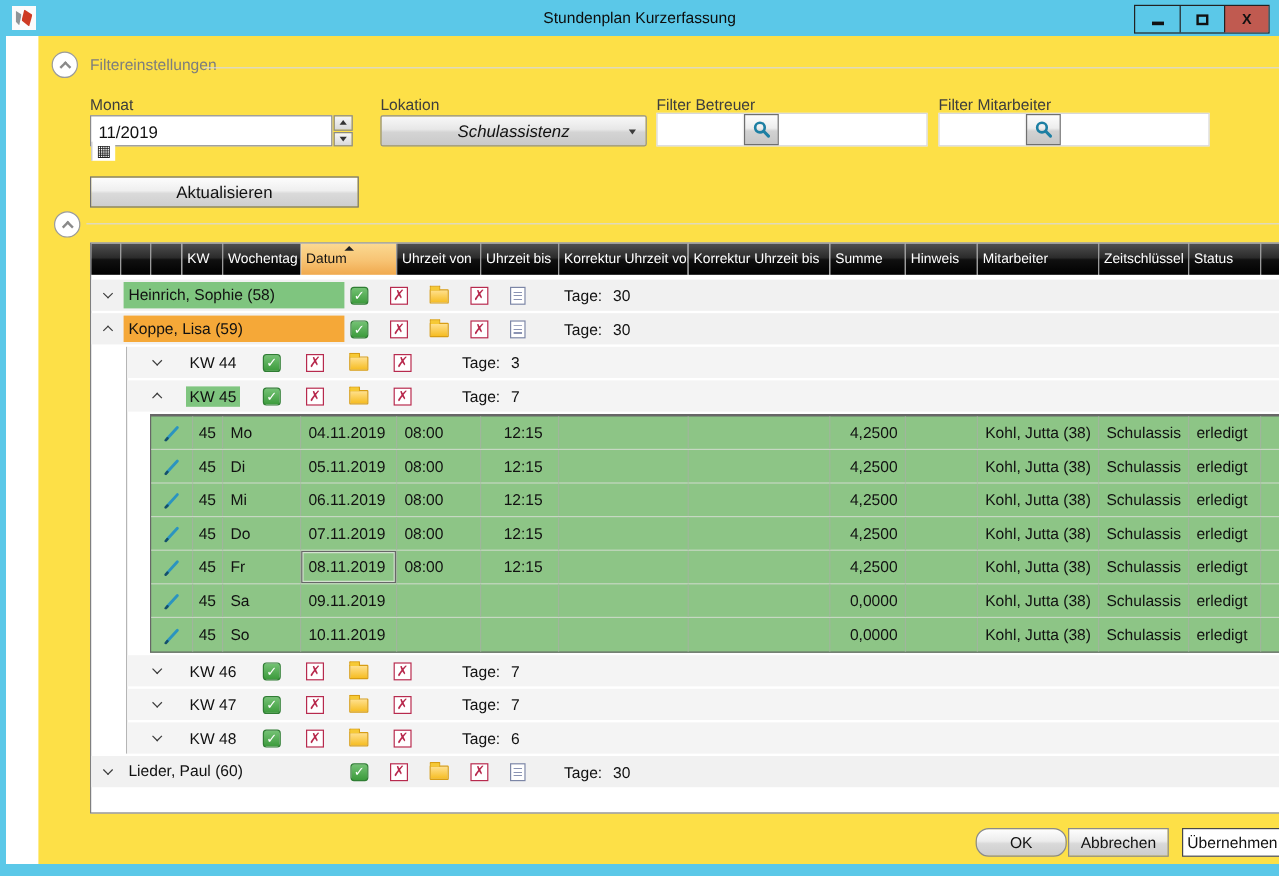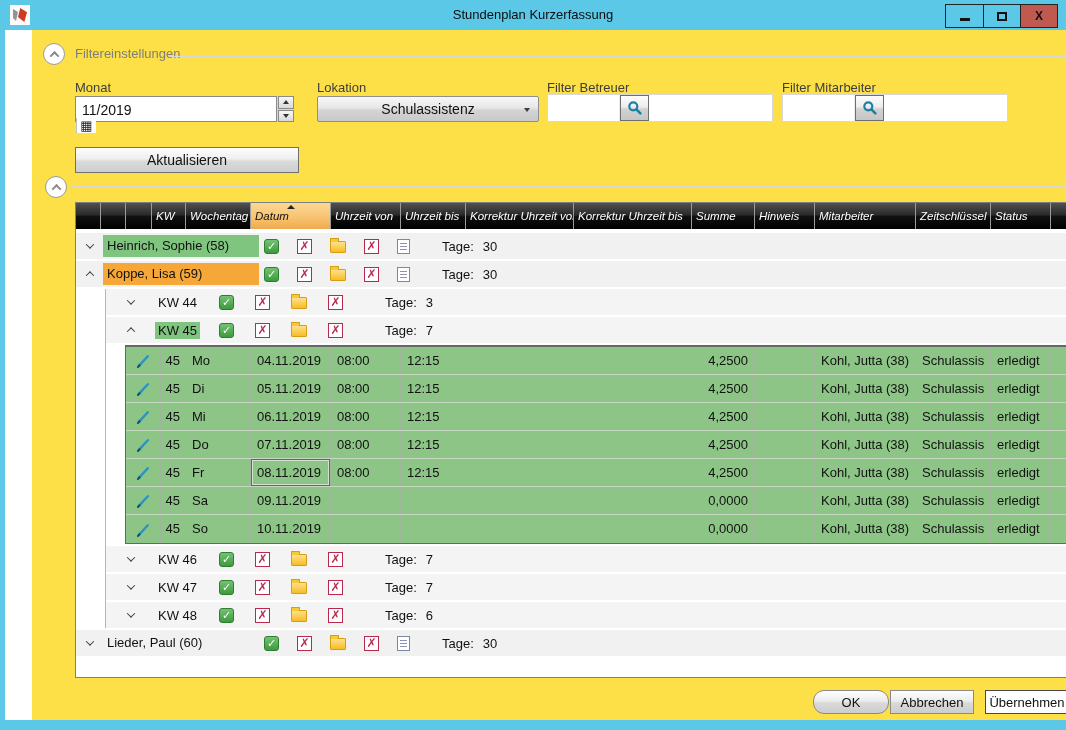--- a/index.html
+++ b/index.html
@@ -50,52 +50,52 @@
              justify-content:center; font-size:13px; color:#222; }
   .spinner { width:16px; display:flex; flex-direction:column; margin-left:1px; }
   .spin-btn { flex:1; border:1px solid #8a8a8a; background:linear-gradient(#f7f7f7,#d9d9d9);
               display:flex; align-items:center; justify-content:center; }
   .spin-btn + .spin-btn { margin-top:1px; }
   .tri-up   { width:0; height:0; border-left:3px solid transparent; border-right:3px solid transparent; border-bottom:4px solid #333; }
   .tri-down { width:0; height:0; border-left:3px solid transparent; border-right:3px solid transparent; border-top:4px solid #333; }
 
   .dropdown { position:absolute; left:285px; top:66px; width:222px; height:26px; border:1px solid #8f8f8f;
               border-radius:2px; background:linear-gradient(#f8f8f8 0%,#e7e7e7 45%,#d4d4d4 55%,#c9c9c9 100%);
-              display:flex; align-items:center; justify-content:center; font-size:14px; }
+              display:flex; align-items:center; justify-content:center; font-size:14px;font-style:italic; }
   .dd-arrow { position:absolute; right:8px; top:11px; border-top-color:#3c3c3c; }
 
   .search-field { position:absolute; top:64px; width:226px; height:28px; border:1px solid #d8d8d8; background:#fff;
                   display:flex; align-items:center; }
   .inputseg { width:72px; height:26px; border-right:1px solid #ececec; }
   .search-btn { width:29px; height:26px; border:1px solid #6f6f6f; margin-left:0px;
                 background:linear-gradient(#fdfdfd 0%,#ededed 45%,#d2d2d2 55%,#c6c6c6 100%);
                 display:flex; align-items:center; justify-content:center; }
 
   .refresh-btn { position:absolute; left:43px; top:117px; width:224px; height:26px; border:1px solid #707070;
                  background:linear-gradient(#fdfdfd 0%,#efefef 45%,#dadada 55%,#cecece 100%);
                  font-size:14px; display:flex; align-items:center; justify-content:center; }
 
   
   .grid { position:absolute; left:43px; top:172px; width:998px; height:476px; border:1px solid #7f7f7f;
           background:#fff; overflow:hidden; }
   .ghead { display:flex; height:26px; }
   .hcell { background:linear-gradient(#505050 0%,#2b2b2b 45%,#101010 52%,#000 100%); color:#fff;
            font-size:11.5px; padding:7px 0 0 4px; white-space:nowrap; overflow:hidden; position:relative;
-           border-right:1px solid #9b9b9b;font-style:italic; }
+           border-right:1px solid #9b9b9b; }
   .hcell.sorted { background:linear-gradient(#fbd991 0%,#f7c373 55%,#f0a94e 100%); color:#111; }
   .sort-arrow { position:absolute; top:2px; left:50%; margin-left:-4px; width:0; height:0;
                 border-left:4px solid transparent; border-right:4px solid transparent; border-bottom:4px solid #222; }
   .hc0{width:25px}.hc1{width:25px}.hc2{width:26px}.hc3{width:34px}.hc4{width:65px}.hc5{width:80px}
   .hc6{width:70px}.hc7{width:65px}.hc8{width:108px}.hc9{width:118px}.hc10{width:63px}.hc11{width:60px}
   .hc12{width:101px}.hc13{width:75px}.hc14{width:60px}.hc15{flex:1;border-right:none}
 
   .gbody { padding-top:4px; }
   .grow { height:26px; background:#f1f1f1; display:flex; align-items:center; margin-bottom:2px; font-size:13px; }
   .grow .gchev { margin-left:11px; margin-right:10px; }
-  .pname { width:156px; height:22px; line-height:22px; padding-left:4px; white-space:nowrap; overflow:hidden; }
+  .pname { width:184px; height:22px; line-height:22px; padding-left:4px; white-space:nowrap; overflow:hidden; }
   .hl-green  { background:#7fc57f; }
   .hl-orange { background:#f5a838; }
   .hl-none   { background:transparent; }
   .icons { display:flex; gap:18px; margin-left:5px; align-items:center; }
   .tage { margin-left:32px; display:flex; gap:9px; }
 
   .subtree { margin-left:29px; border-left:1px solid #b5b5b5; }
   .wrow { height:26px; background:#f4f4f4; display:flex; align-items:center; margin-bottom:2px; font-size:13px;gap:12px; }
   .wrow .gchev { margin-left:22px; margin-right:9px; }
   .wlabel { padding:1px 3px; }
@@ -106,21 +106,21 @@
   .dayblock { margin-left:19px; margin-bottom:2px; border:1px solid #676767; border-top-width:2px; background:#8dc586; }
   .drow { display:flex; height:28px; border-bottom:1px solid #c6d8c2; }
   .drow:last-child { border-bottom:none; }
   .dcell { border-right:1px solid #a0b69c; font-size:13px; padding-top:6px; white-space:nowrap; overflow:hidden; }
   .dcell:last-child { border-right:none; }
   .dc-pencil{width:35px; display:flex; align-items:center; justify-content:center; padding-top:0;}
   .dc-kw{width:25px; text-align:right; padding-right:5px;}
   .dc-tag{width:65px; padding-left:6px;}
   .dc-datum{width:80px; padding-left:6px;}
   .dc-von{width:70px; padding-left:6px;}
-  .dc-bis{width:65px; padding-left:6px;}
+  .dc-bis{width:65px; padding-left:6px;text-align:center;}
   .dc-kvon{width:108px;}
   .dc-kbis{width:118px;}
   .dc-summe{width:63px; text-align:right; padding-right:6px;}
   .dc-hinweis{width:60px;}
   .dc-ma{width:101px; padding-left:6px;}
   .dc-zs{width:75px; padding-left:6px;}
   .dc-status{width:60px; padding-left:6px;}
   .dc-rest{flex:1;}
   .dcell.sel { box-shadow: inset 0 0 0 1px #676767, inset 0 0 0 2px #d2e2cf; }
 

